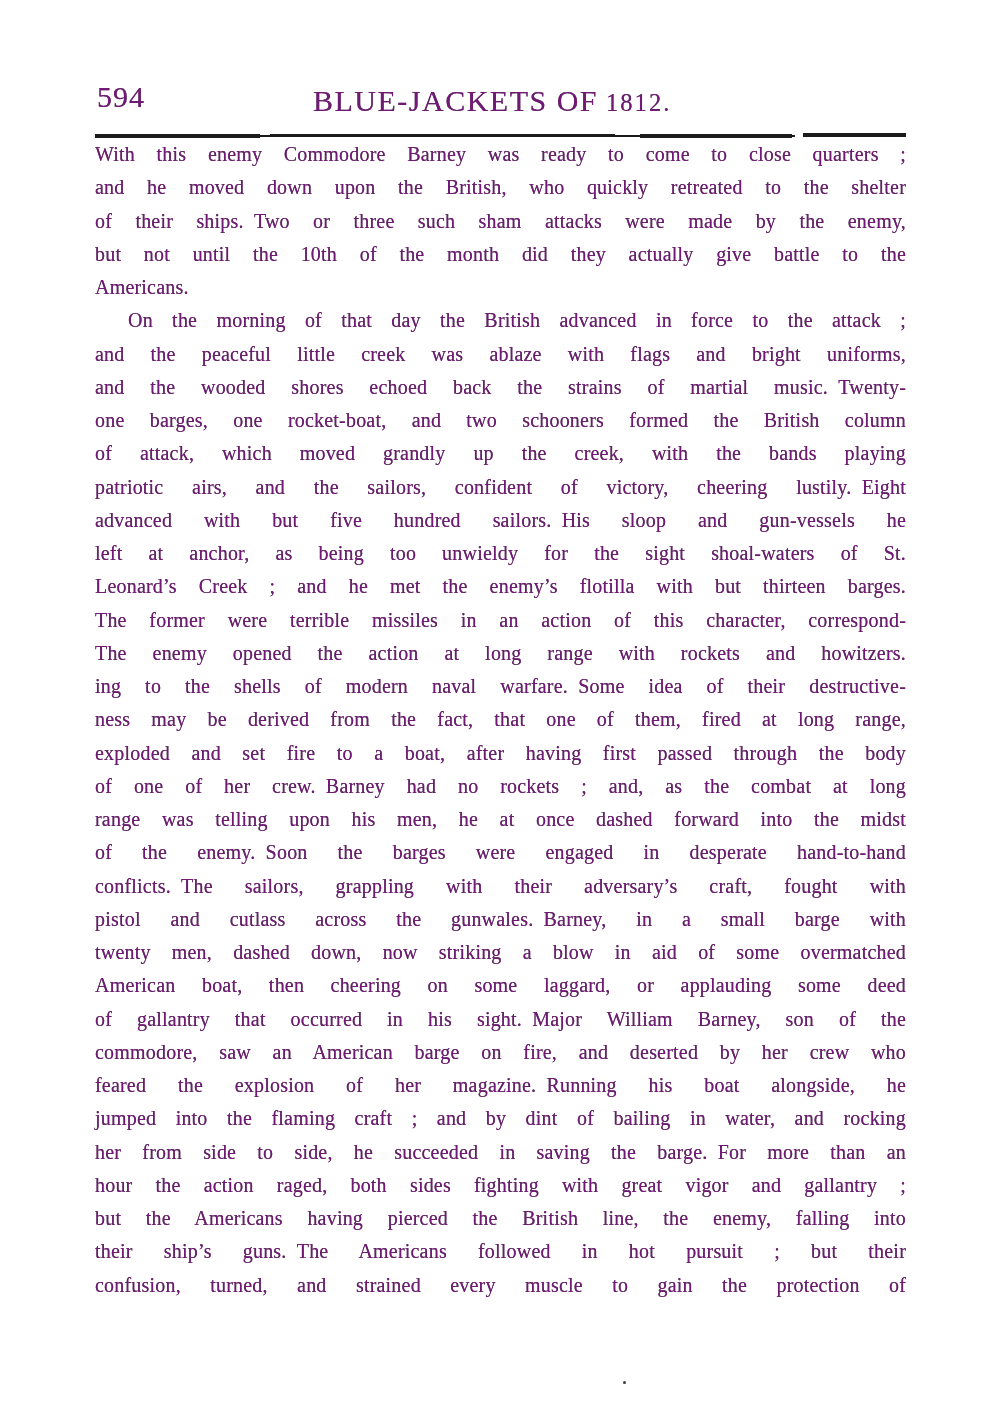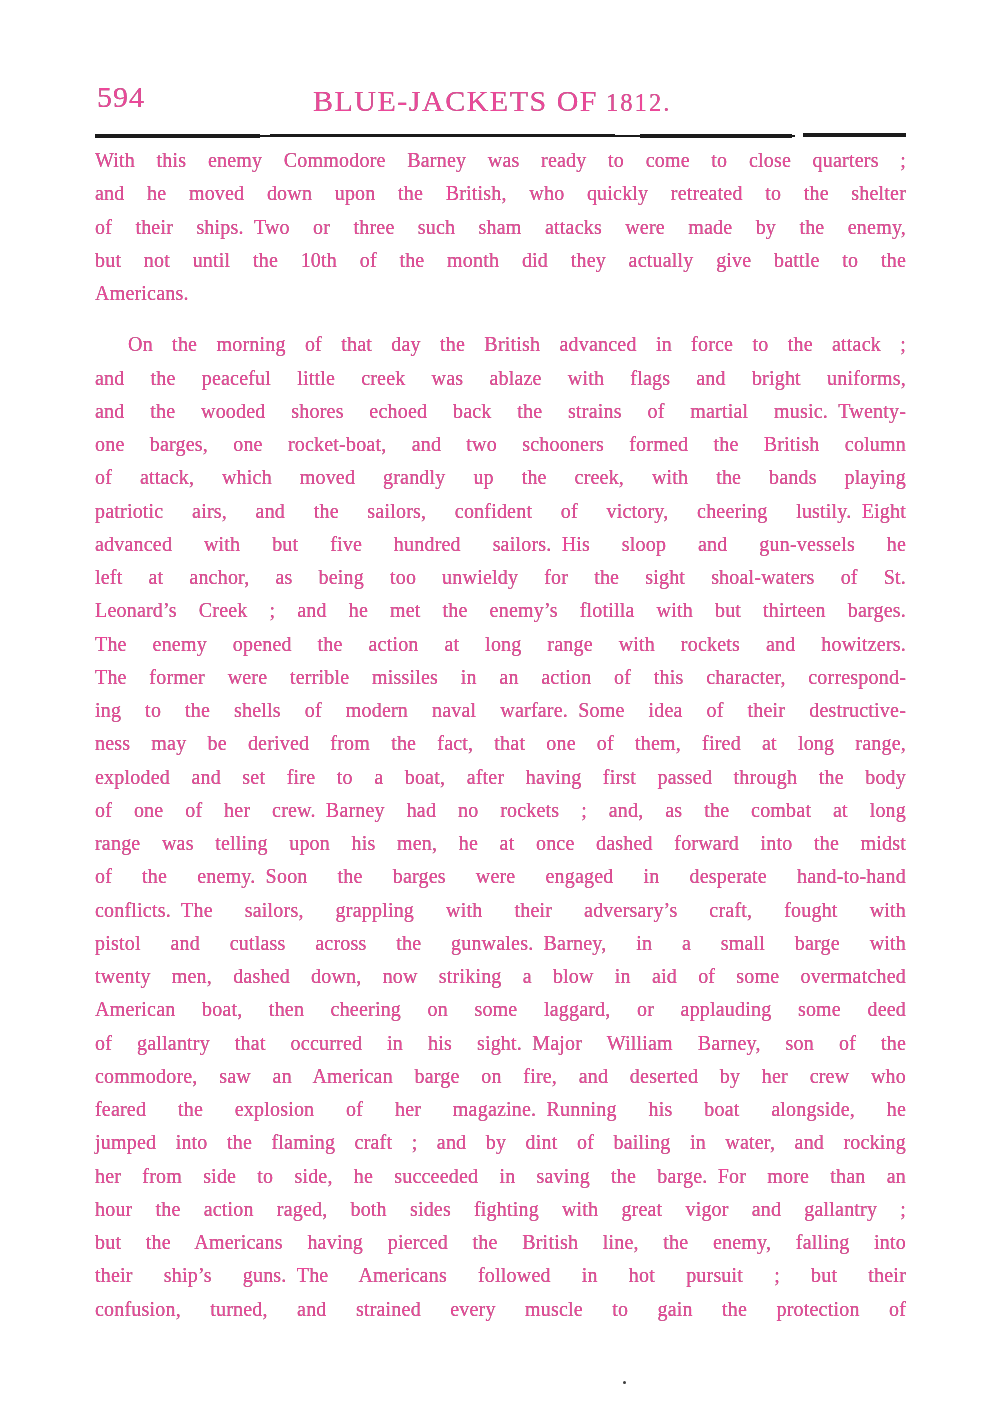--- a/index.html
+++ b/index.html
@@ -49,52 +49,51 @@
     background: #1b1b1b;
   }
   .seg-base  { left: 0;     top: 3px; width: 700px; height: 1.5px; }
   .seg-a     { left: 0;     top: 2px; width: 165px; height: 3.5px; }
   .seg-b     { left: 175px; top: 2px; width: 345px; height: 3px;  }
   .seg-c     { left: 545px; top: 2px; width: 152px; height: 3.5px; }
   .seg-d     { left: 708px; top: 1px; width: 103px; height: 3.5px; }
   .body-text {
     position: absolute;
     left: 95px;
-    top: 144px;
+    top: 138px;
     width: 811px;
     font-size: 20px;
     line-height: 33.25px;
     letter-spacing: 0.2px;
   }
   .line {
     text-align: justify;
     text-align-last: justify;
     white-space: normal;
   }
   .line.no-justify {
     text-align-last: left;
   }
   .line.indent {
     text-indent: 33px;
-    margin-top: 18px;
   }
   .scan-speck {
     position: absolute;
     left: 623px;
     top: 1381px;
     width: 3px;
     height: 3px;
     border-radius: 50%;
     background: #3c3c3c;
   }
 </style>
 </head>
 <body>
 
-<div class="page" style="background: rgb(255, 255, 255); color: #ec4899;">
+<div class="page" style="background: rgb(255, 255, 255); color: #701a75;">
 
   <div class="page-number">594</div>
 
   <div class="running-title">
     <span>BLUE-JACKETS OF</span><span class="year">1812.</span>
   </div>
 
   <div class="header-rule">
     <span class="seg seg-base"></span>
     <span class="seg seg-a"></span>
@@ -111,22 +110,22 @@
       <div class="line no-justify">Americans.</div>
       <div class="line indent">On the morning of that day the British advanced in force to the attack ;</div>
       <div class="line">and the peaceful little creek was ablaze with flags and bright uniforms,</div>
       <div class="line">and the wooded shores echoed back the strains of martial music. Twenty-</div>
       <div class="line">one barges, one rocket-boat, and two schooners formed the British column</div>
       <div class="line">of attack, which moved grandly up the creek, with the bands playing</div>
       <div class="line">patriotic airs, and the sailors, confident of victory, cheering lustily. Eight</div>
       <div class="line">advanced with but five hundred sailors. His sloop and gun-vessels he</div>
       <div class="line">left at anchor, as being too unwieldy for the sight shoal-waters of St.</div>
       <div class="line">Leonard’s Creek ; and he met the enemy’s flotilla with but thirteen barges.</div>
+      <div class="line">The former were terrible missiles in an action of this character, correspond-</div>
       <div class="line">The enemy opened the action at long range with rockets and howitzers.</div>
-      <div class="line">The former were terrible missiles in an action of this character, correspond-</div>
       <div class="line">ing to the shells of modern naval warfare. Some idea of their destructive-</div>
       <div class="line">ness may be derived from the fact, that one of them, fired at long range,</div>
       <div class="line">exploded and set fire to a boat, after having first passed through the body</div>
       <div class="line">of one of her crew. Barney had no rockets ; and, as the combat at long</div>
       <div class="line">range was telling upon his men, he at once dashed forward into the midst</div>
       <div class="line">of the enemy. Soon the barges were engaged in desperate hand-to-hand</div>
       <div class="line">conflicts. The sailors, grappling with their adversary’s craft, fought with</div>
       <div class="line">pistol and cutlass across the gunwales. Barney, in a small barge with</div>
       <div class="line">twenty men, dashed down, now striking a blow in aid of some overmatched</div>
       <div class="line">American boat, then cheering on some laggard, or applauding some deed</div>

